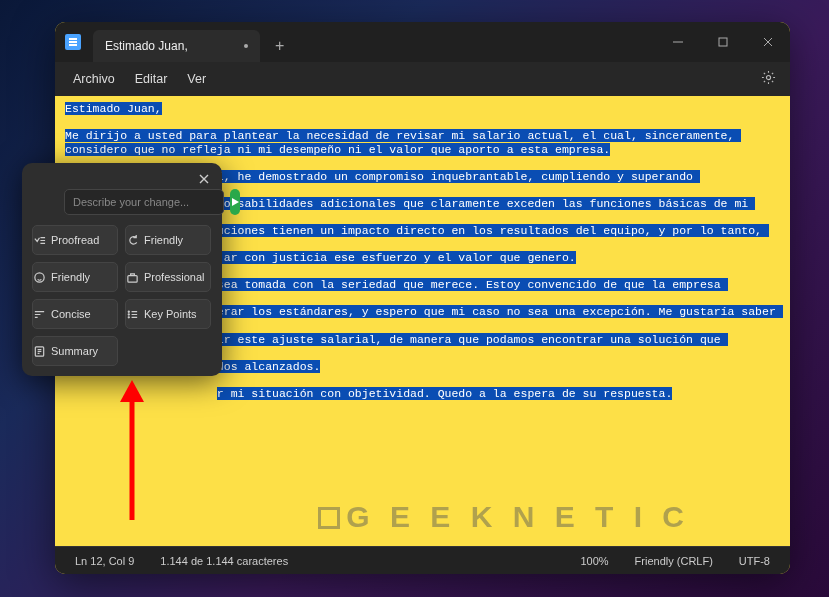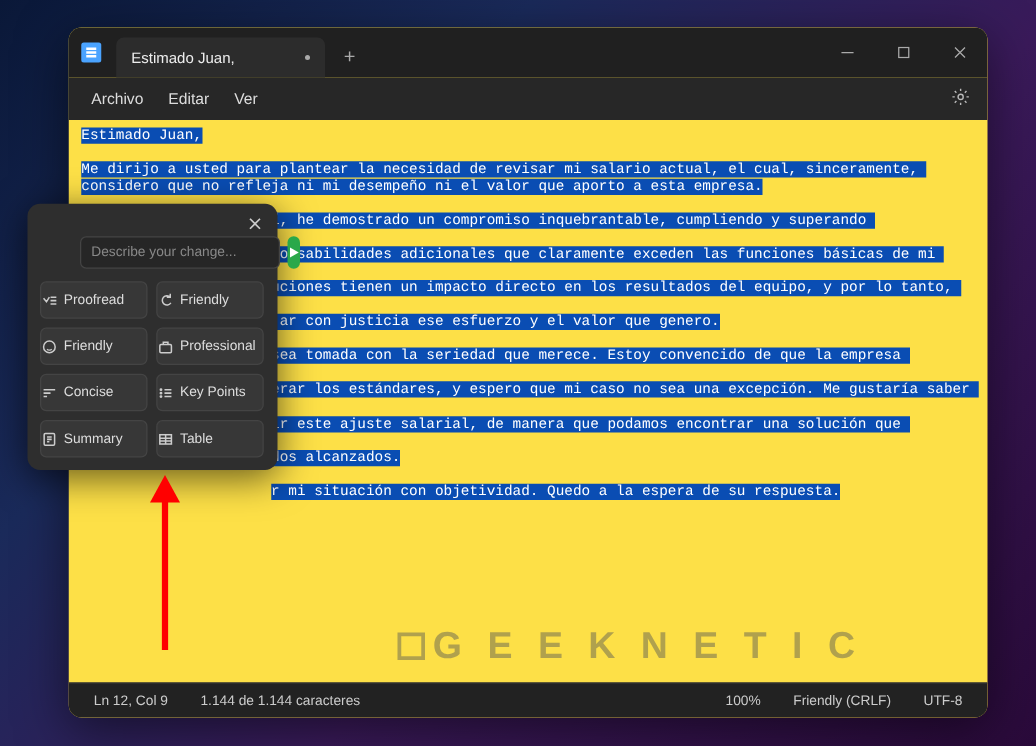--- a/index.html
+++ b/index.html
@@ -276,29 +276,20 @@
     </div>
     <div class="actbtn">
       <span class="ic">
           <svg viewBox="0 0 14 14" fill="none" stroke="currentColor" stroke-width="1.3">
             <rect x="2.5" y="2" width="9" height="10" rx="1"></rect>
             <path d="M5 5h4M5 7h4M5 9h2"></path>
           </svg>
         </span>
       <span>Summary</span>
     </div>
-    <div class="actbtn">
-      <span class="ic">
-          <svg viewBox="0 0 14 14" fill="none" stroke="currentColor" stroke-width="1.3">
-            <rect x="2" y="3" width="10" height="8"></rect>
-            <path d="M2 6h10M2 8.5h10M7 3v8"></path>
-          </svg>
-        </span>
-      <span>Table</span>
-    </div>
   </div>
 </div>
 
 <div class="arrow">
   <svg viewBox="0 0 34 140">
     <defs></defs>
     <path d="M17 140 L17 18" stroke="#ff0000" stroke-width="5" fill="none"></path>
     <path d="M17 0 L5 22 L29 22 Z" fill="#ff0000"></path>
   </svg>
 </div>

